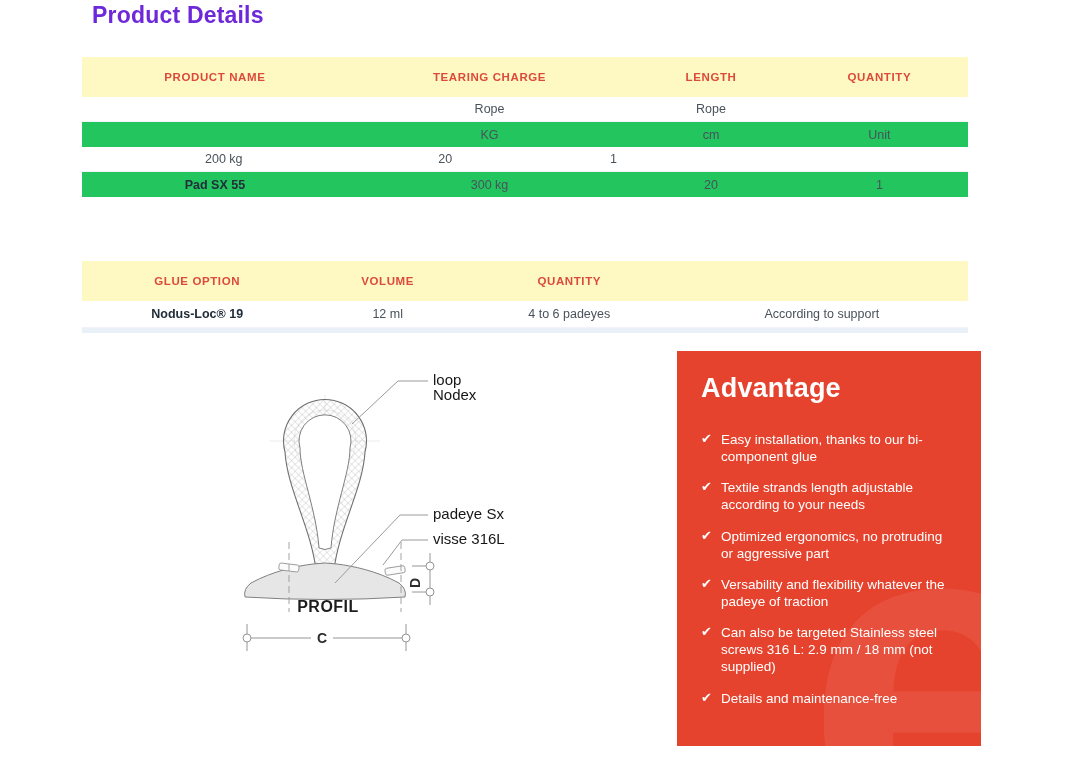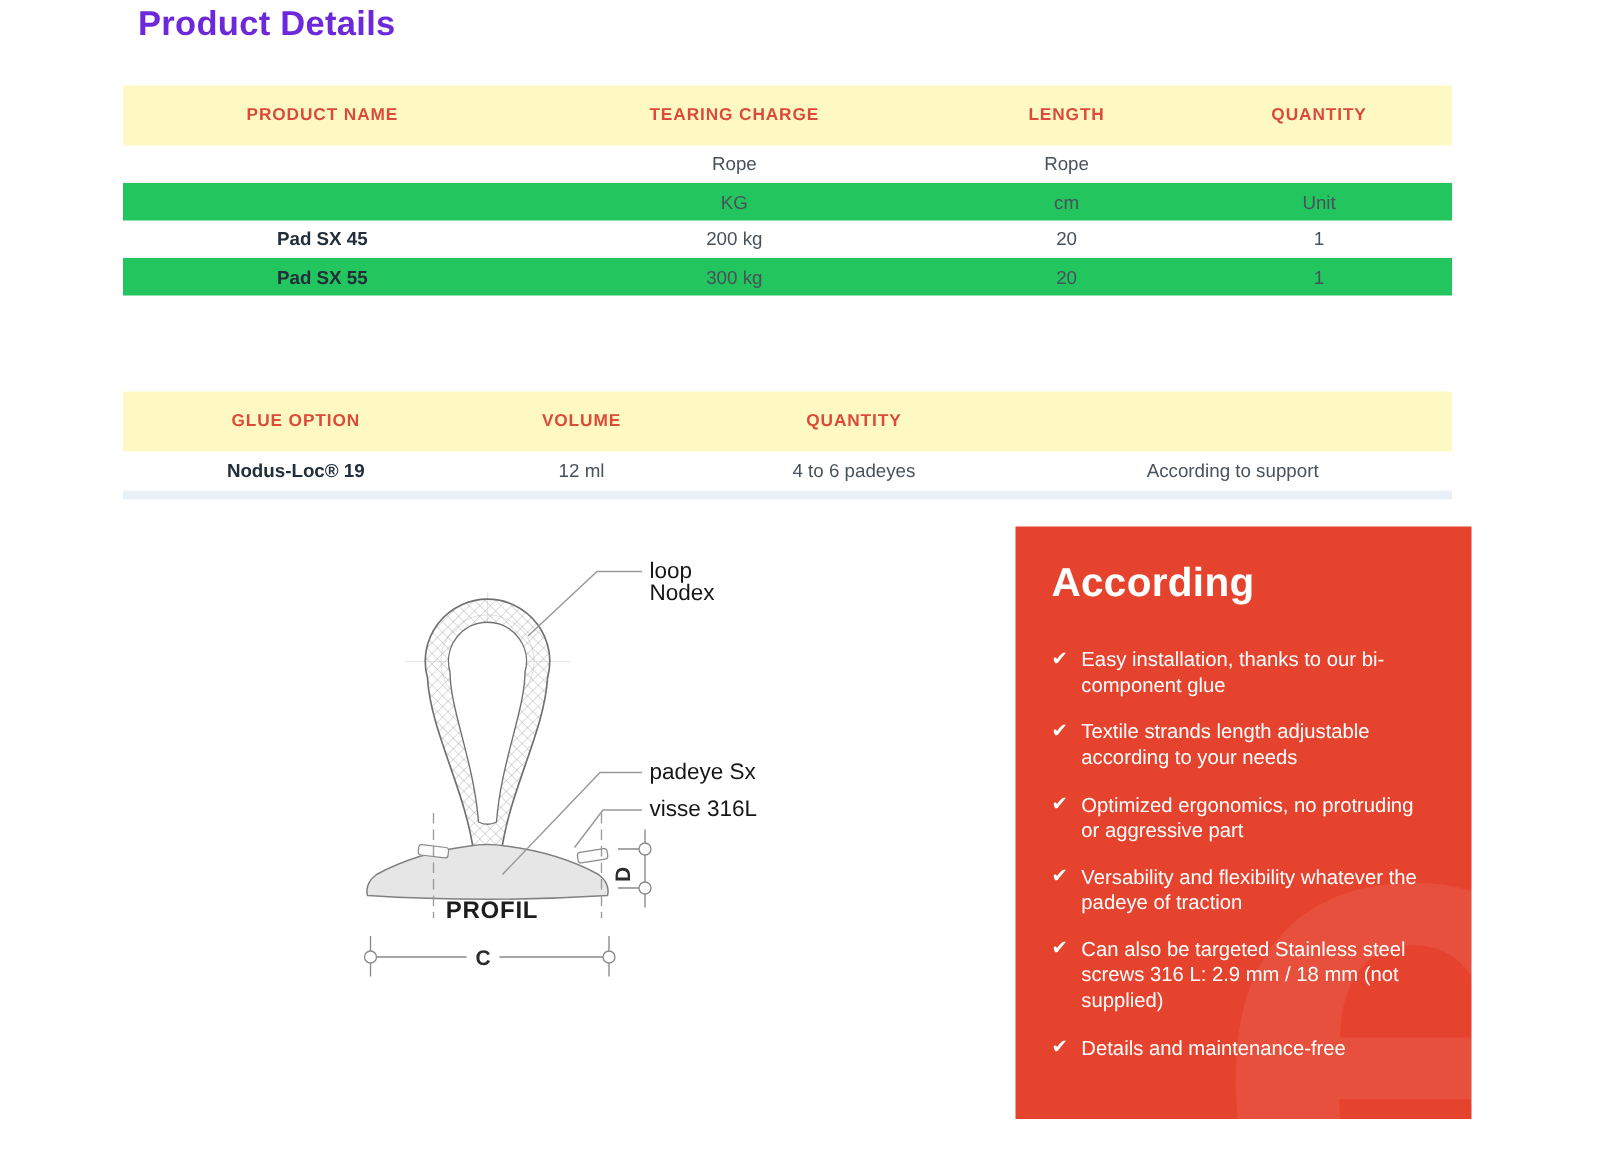--- a/index.html
+++ b/index.html
@@ -58,21 +58,20 @@
       <div class="cell t1c3">Rope</div>
       <div class="cell t1c4"></div>
     </div>
     <div class="row trow alt">
       <div class="cell t1c1"></div>
       <div class="cell t1c2">KG</div>
       <div class="cell t1c3">cm</div>
       <div class="cell t1c4">Unit</div>
     </div>
     <div class="row trow">
-      <div class="cell t1c1 name">Pad SX 45</div>
       <div class="cell t1c2">200 kg</div>
       <div class="cell t1c3">20</div>
       <div class="cell t1c4">1</div>
     </div>
     <div class="row trow alt">
       <div class="cell t1c1 name">Pad SX 55</div>
       <div class="cell t1c2">300 kg</div>
       <div class="cell t1c3">20</div>
       <div class="cell t1c4">1</div>
     </div>
@@ -142,21 +141,21 @@
     <text class="dia-label" x="198" y="17">loop</text>
     <text class="dia-label" x="198" y="32">Nodex</text>
     <text class="dia-label" x="198" y="151">padeye Sx</text>
     <text class="dia-label" x="198" y="176">visse 316L</text>
     <text x="93" y="244" text-anchor="middle" font-size="16" font-weight="bold" letter-spacing="0.5" fill="#1d1d1d">PROFIL</text>
   </svg>
 
   <div class="advantage">
     <div class="watermark">e</div>
     <div class="adv-inner">
-      <h2 class="adv-title">According</h2>
+      <h2 class="adv-title">Advantage</h2>
       <ul class="adv-list">
         <li class="adv-item">
           <span class="check">✔</span>
           <span>Easy installation, thanks to our bi-component glue</span>
         </li>
         <li class="adv-item">
           <span class="check">✔</span>
           <span>Textile strands length adjustable according to your needs</span>
         </li>
         <li class="adv-item">

